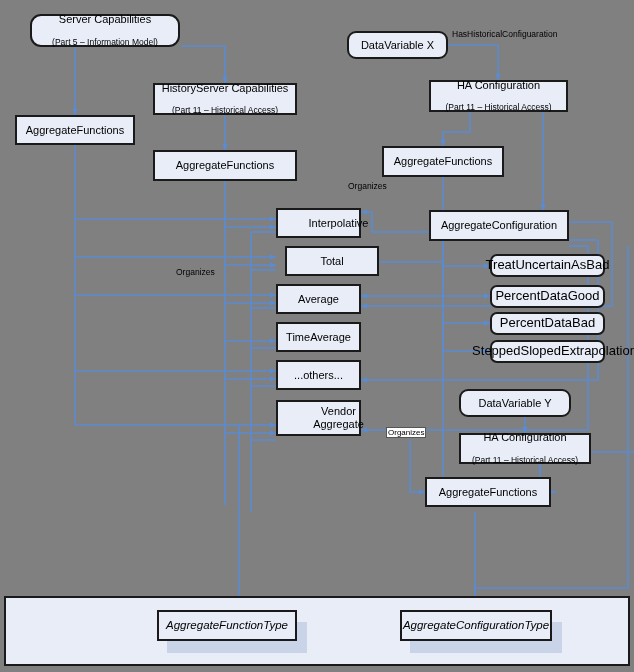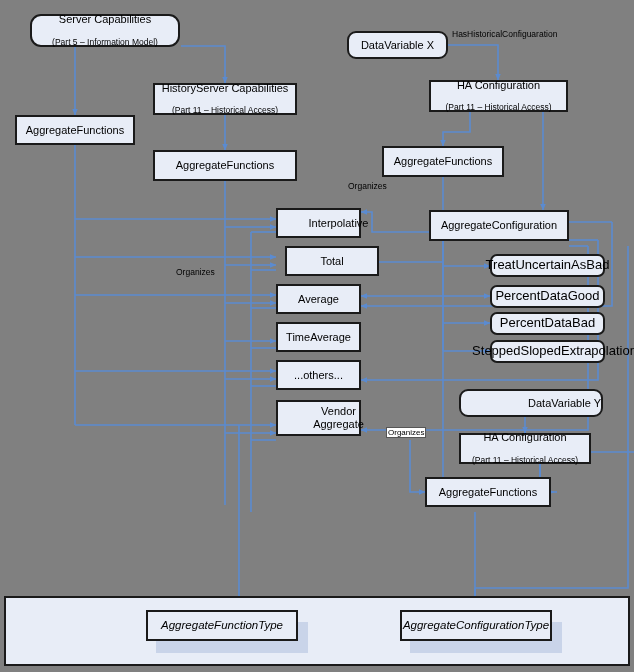--- a/index.html
+++ b/index.html
@@ -208,34 +208,34 @@
   <div class="node pill" style="left:490px;top:285px;width:115px;height:23px;">
     <span>PercentDataGood</span>
   </div>
   <div class="node pill" style="left:490px;top:312px;width:115px;height:23px;">
     <span>PercentDataBad</span>
   </div>
   <div class="node pill" style="left:490px;top:340px;width:115px;height:23px;padding-left:14px;">
     <span>SteppedSlopedExtrapolation</span>
   </div>
 
-  <div class="node rounded" style="left:459px;top:389px;width:144px;height:28px;align-items:flex-end;">
+  <div class="node rounded" style="left:459px;top:389px;width:112px;height:28px;">
     <span>DataVariable Y</span>
   </div>
 
   <div class="node" style="left:459px;top:433px;width:132px;height:31px;">
     <span>HA Configuration</span>
     <span class="sub">(Part 11 – Historical Access)</span>
   </div>
 
   <div class="node" style="left:425px;top:477px;width:126px;height:30px;">
     <span>AggregateFunctions</span>
   </div>
 
-  <div class="node italic shadowed" style="left:146px;top:610px;width:152px;height:31px;">
+  <div class="node italic shadowed" style="left:157px;top:610px;width:140px;height:31px;">
     <span>AggregateFunctionType</span>
   </div>
 
   <div class="node italic shadowed" style="left:400px;top:610px;width:152px;height:31px;">
     <span>AggregateConfigurationType</span>
   </div>
 
   <div class="edge-label" style="left:452px;top:29px;">HasHistoricalConfiguaration</div>
 
   <div class="edge-label" style="left:348px;top:181px;">Organizes</div>

